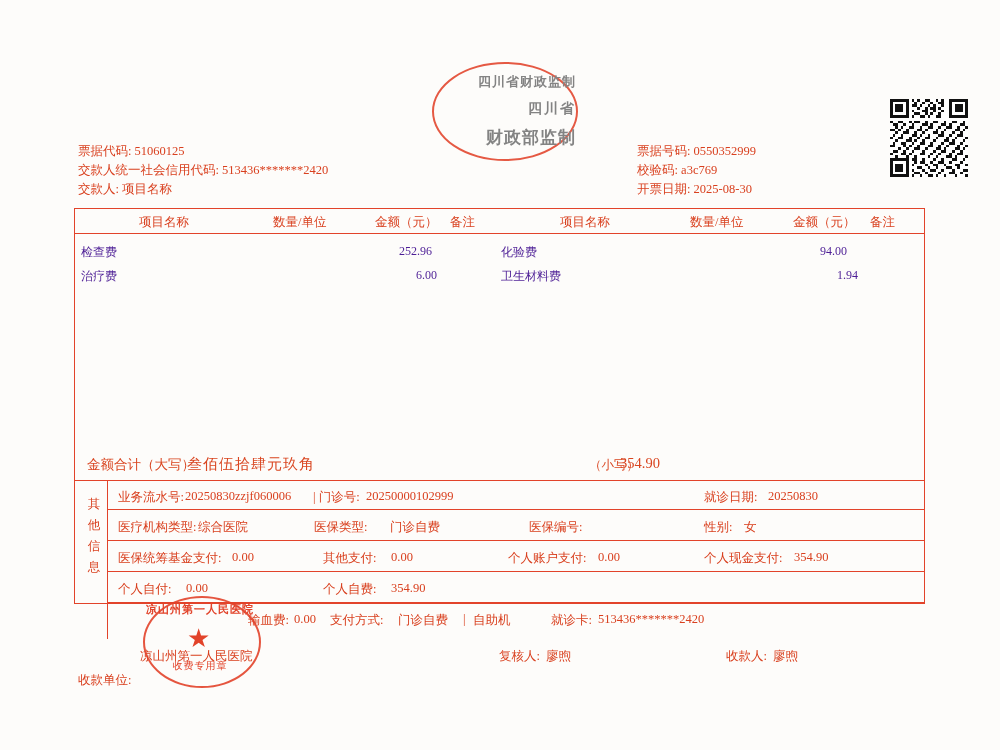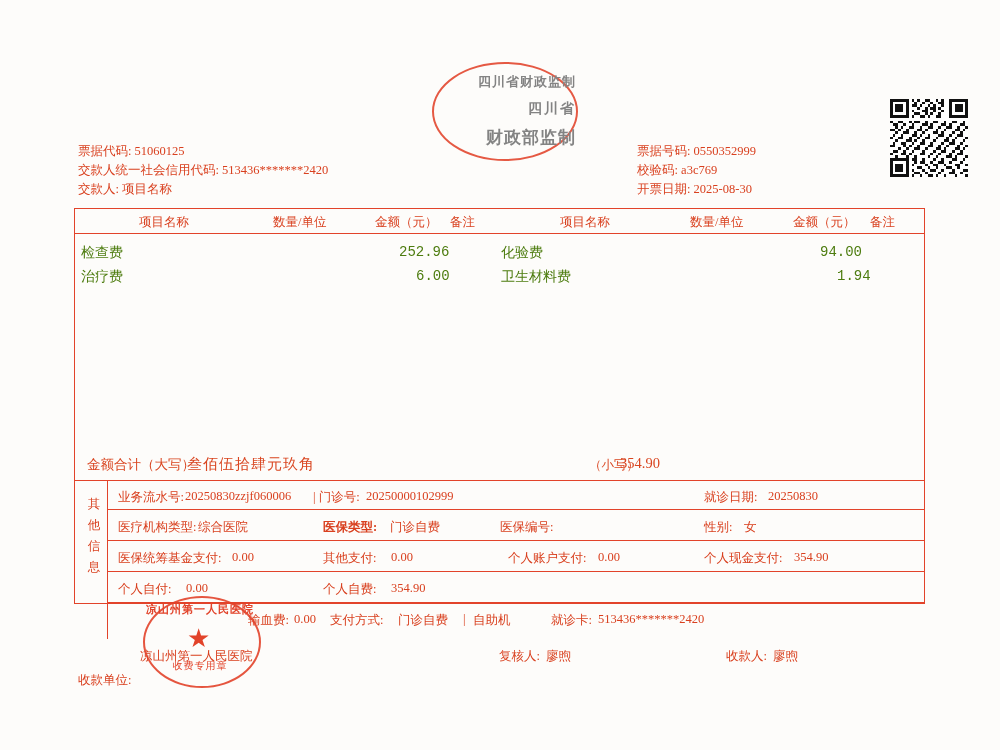--- a/index.html
+++ b/index.html
@@ -107,24 +107,23 @@
   }
   .hcell {
     position: absolute;
     font-size: 12.5px;
     color: #d9401f;
     white-space: nowrap;
     top: 5px;
   }
   .item-row {
     position: absolute;
-    font-size: 14px;
-    color: #4d7c0f;
-    white-space: nowrap;
-    font-family: Liberation Mono, monospace;
+    font-size: 12px;
+    color: #4c1d95;
+    white-space: nowrap;
   }
   .total-row {
     position: absolute;
     left: 0; top: 239px;
     width: 100%;
     height: 33px;
     box-sizing: border-box;
     border-bottom: 1.3px solid #e2432a;
   }
   .total-label {
@@ -534,23 +533,23 @@
 
       <div class="info-txt" style="left:10px;  top:8px;">业务流水号:</div>
       <div class="info-txt" style="left:77px;  top:8px;">20250830zzjf060006</div>
       <div class="info-txt" style="left:205px; top:8px;">| 门诊号:</div>
       <div class="info-txt" style="left:258px; top:8px;">20250000102999</div>
       <div class="info-txt" style="left:596px; top:8px;">就诊日期:</div>
       <div class="info-txt" style="left:660px; top:8px;">20250830</div>
 
       <div class="info-txt" style="left:10px;  top:38px;">医疗机构类型:</div>
       <div class="info-txt" style="left:90px;  top:38px;">综合医院</div>
-      <div class="info-txt" style="left:215px; top:38px;font-weight:bold;">医保类型:</div>
+      <div class="info-txt" style="left:206px; top:38px;">医保类型:</div>
       <div class="info-txt" style="left:282px; top:38px;">门诊自费</div>
-      <div class="info-txt" style="left:392px; top:38px;">医保编号:</div>
+      <div class="info-txt" style="left:421px; top:38px;">医保编号:</div>
       <div class="info-txt" style="left:596px; top:38px;">性别:</div>
       <div class="info-txt" style="left:636px; top:38px;">女</div>
 
       <div class="info-txt" style="left:10px;  top:69px;">医保统筹基金支付:</div>
       <div class="info-txt" style="left:124px; top:69px;">0.00</div>
       <div class="info-txt" style="left:215px; top:69px;">其他支付:</div>
       <div class="info-txt" style="left:283px; top:69px;">0.00</div>
       <div class="info-txt" style="left:400px; top:69px;">个人账户支付:</div>
       <div class="info-txt" style="left:490px; top:69px;">0.00</div>
       <div class="info-txt" style="left:596px; top:69px;">个人现金支付:</div>

